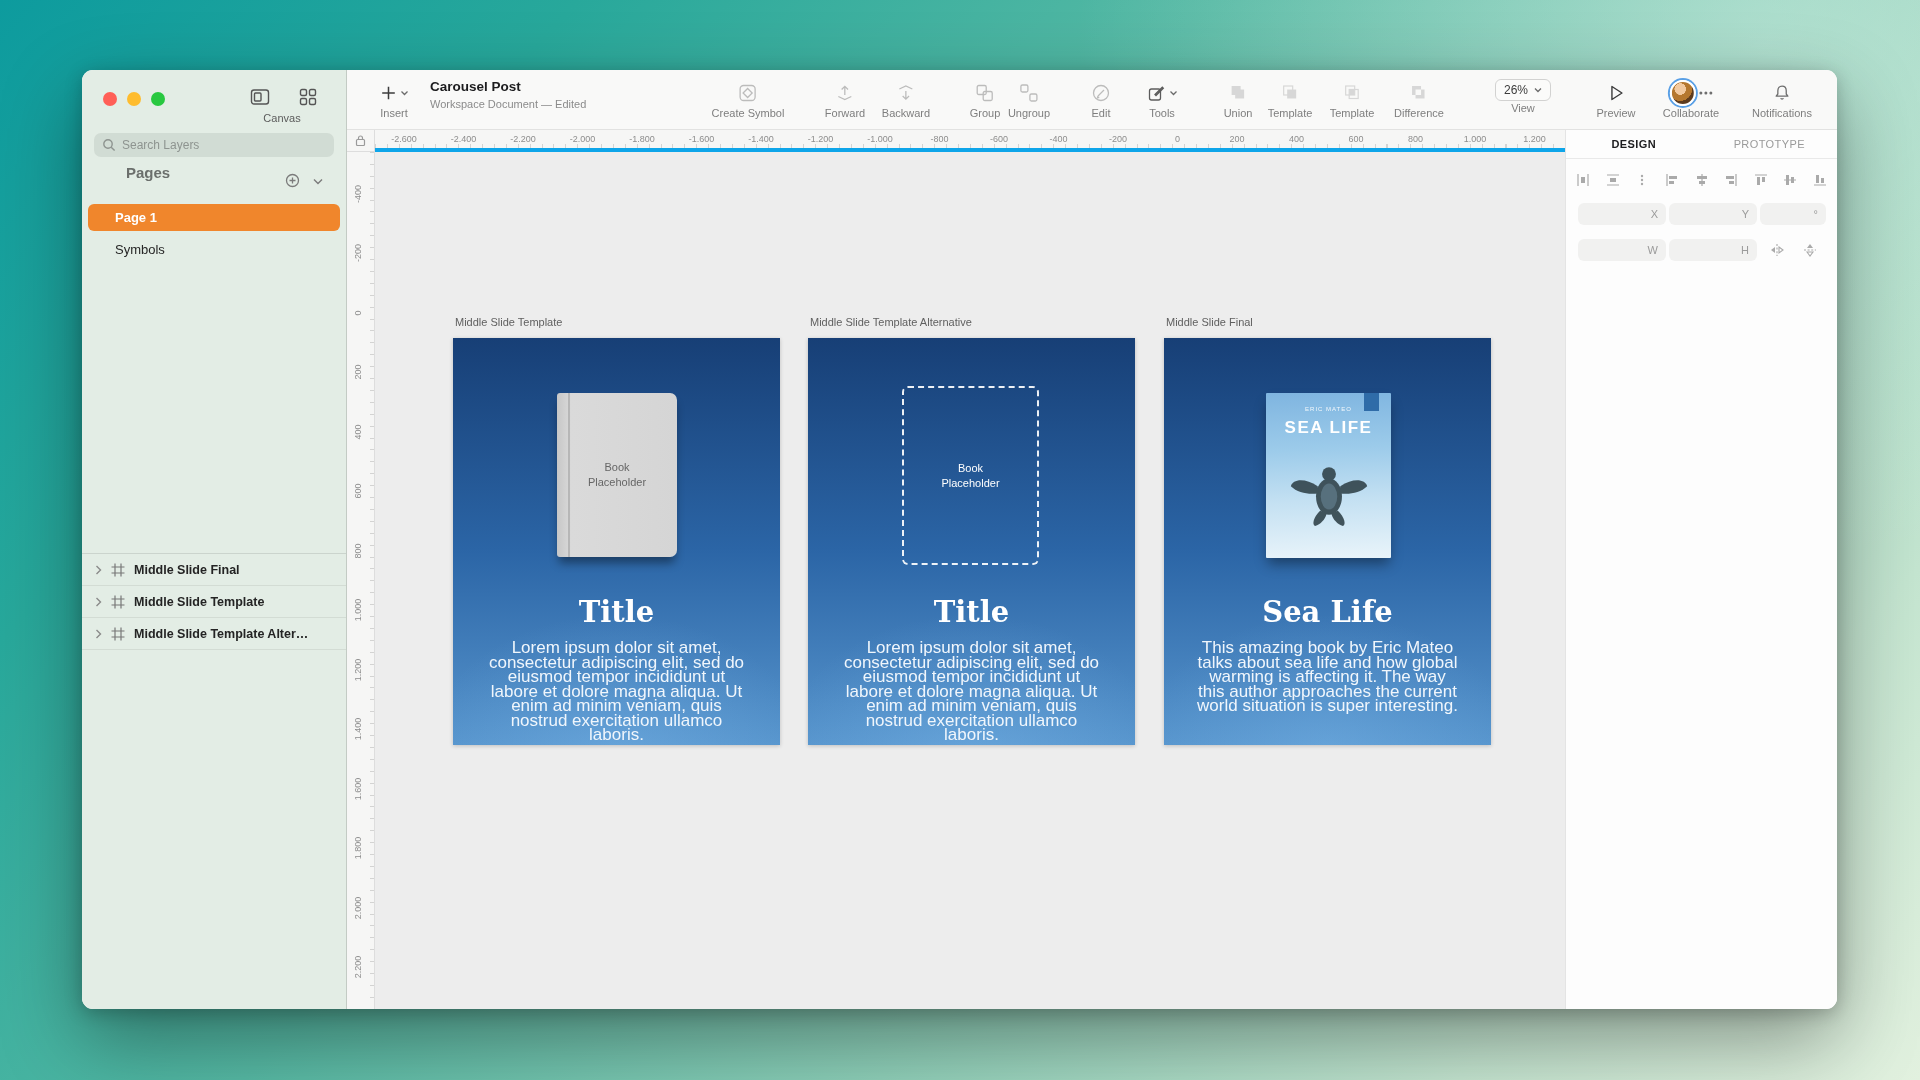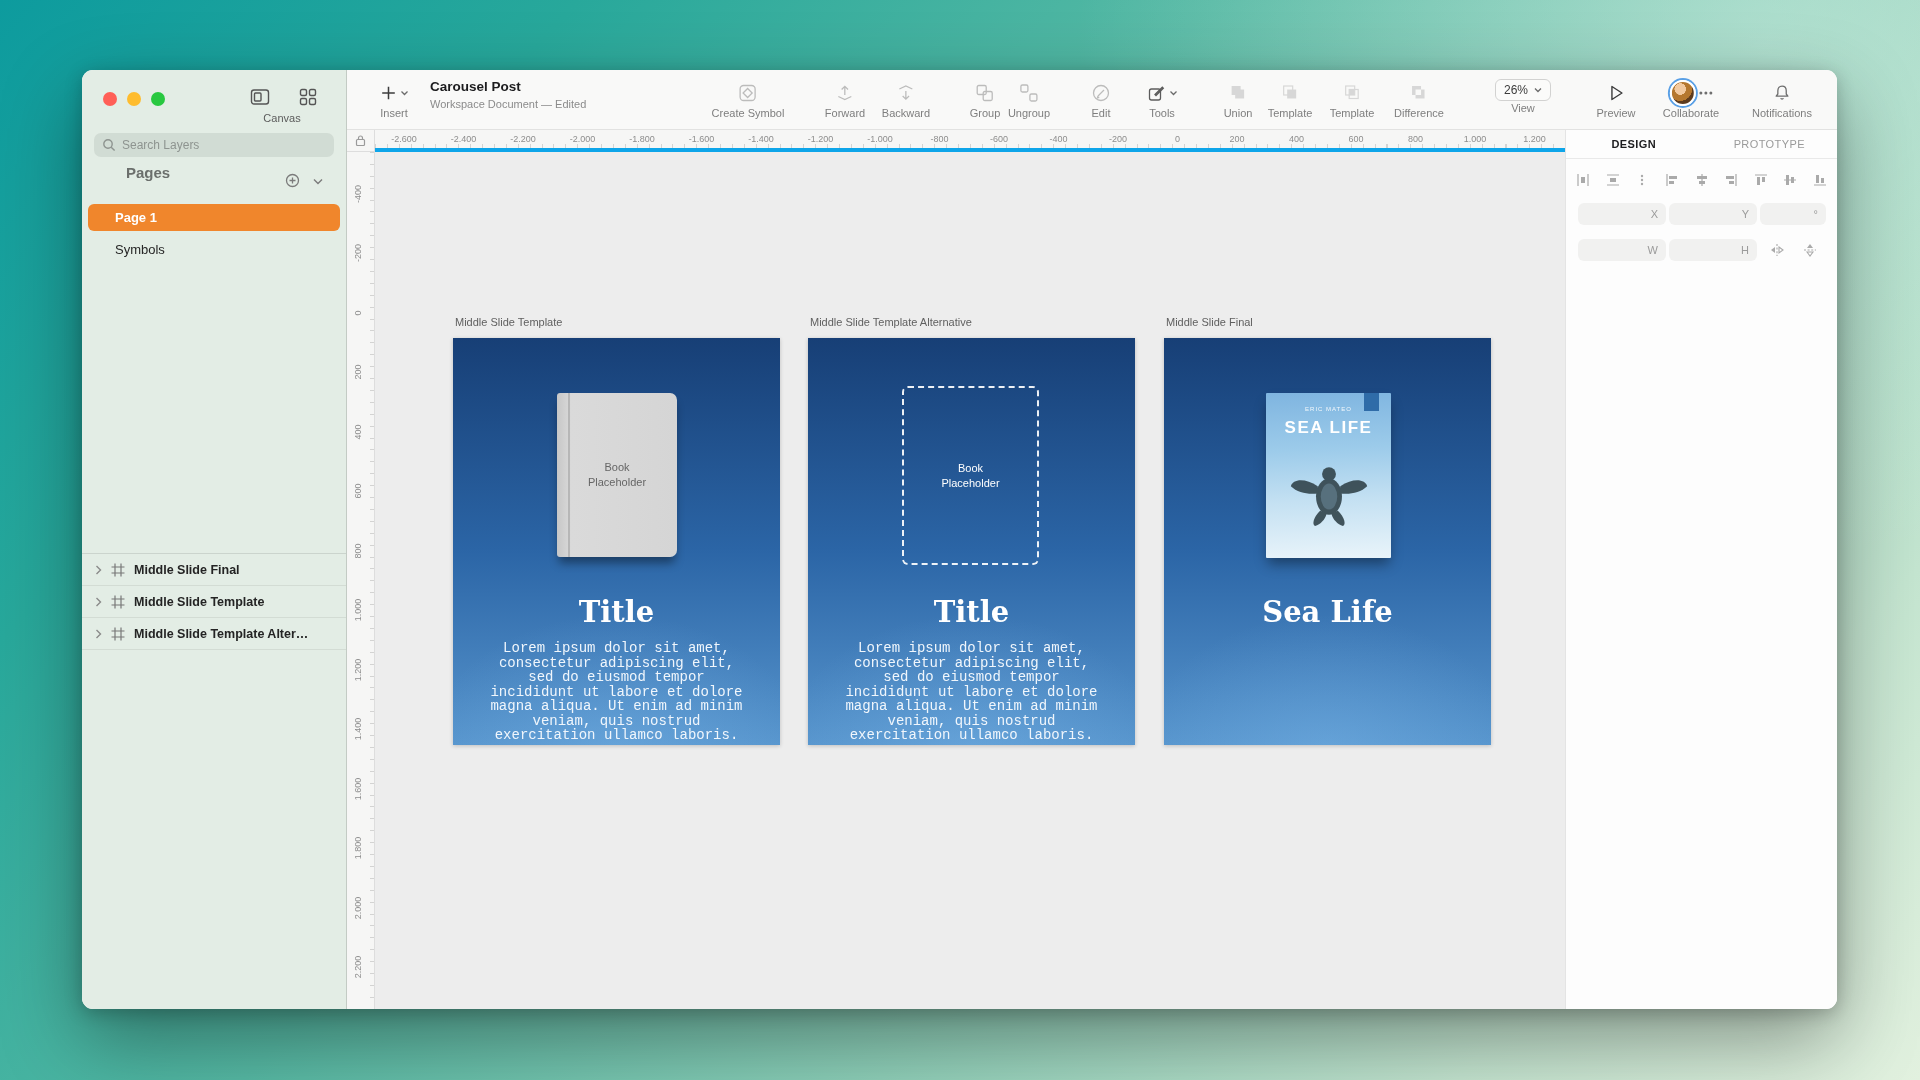--- a/index.html
+++ b/index.html
@@ -80,21 +80,21 @@
   .artboard-wrap { position:absolute; top:164px; width:327px; }
   .artboard-label { font-size:11px; color:#606060; height:16px; margin-bottom:6px; margin-left:2px; white-space:nowrap; }
   .artboard { position:relative; width:327px; height:407px; overflow:hidden;
     box-shadow:0 1px 4px rgba(0,0,0,.20);
     background:
       radial-gradient(95% 55% at 50% 102%, rgba(125,185,235,.38), transparent 62%),
       linear-gradient(180deg, #173f76 0%, #2b65a6 52%, #5795cd 100%); }
   .slide-title { position:absolute; top:257px; left:0; width:100%; text-align:center;
     font-family:"DejaVu Serif", serif; font-weight:bold; font-size:29px; color:#fff; line-height:34px; }
   .slide-body { position:absolute; top:303px; left:30px; right:30px; text-align:center;
-    font-size:14px; line-height:14.5px; color:#f0f6fc;font-family:Liberation Mono, monospace; }
+    font-size:17px; line-height:14.5px; color:#f0f6fc; }
 
   .book-solid { position:absolute; left:104px; top:55px; width:120px; height:164px;
     background:linear-gradient(90deg, #c7c7c7 0%, #dadada 12%, #d5d5d5 100%);
     border-radius:3px 7px 7px 3px; box-shadow:0 8px 10px -2px rgba(0,0,0,.40);
     display:flex; flex-direction:column; align-items:center; justify-content:center; }
   .book-solid::before { content:""; position:absolute; left:11px; top:0; bottom:0; width:2px;
     background:rgba(0,0,0,.15); }
   .book-solid .ph { font-size:11px; line-height:15px; color:#666; }
   .book-dashed { position:absolute; left:94px; top:48px; width:137px; height:179px;
     border:2px dashed rgba(255,255,255,.92); border-radius:6px;
@@ -475,20 +475,21 @@
                 <circle cx="50" cy="22" r="8"></circle>
                 <path d="M37 36 C22 26, 8 28, 6 36 C14 44, 28 46, 38 44 Z"></path>
                 <path d="M63 36 C78 26, 92 28, 94 36 C86 44, 72 46, 62 44 Z"></path>
                 <path d="M40 64 C32 72, 30 80, 34 82 C40 80, 46 74, 47 68 Z"></path>
                 <path d="M60 64 C68 72, 70 80, 66 82 C60 80, 54 74, 53 68 Z"></path>
               </g>
               <ellipse cx="50" cy="48" rx="9.5" ry="15" fill="#5c7584" opacity="0.85"></ellipse>
             </svg>
           </div>
           <div class="slide-title">Sea Life</div>
+          <div class="slide-body">This amazing book by Eric Mateo talks about sea life and how global warming is affecting it. The way this author approaches the current world situation is super interesting.</div>
         </div>
       </div>
 
     </div>
   </div>
 
   <div class="inspector">
     <div class="insp-tabs">
       <div class="insp-tab active">DESIGN</div>
       <div class="insp-tab">PROTOTYPE</div>

